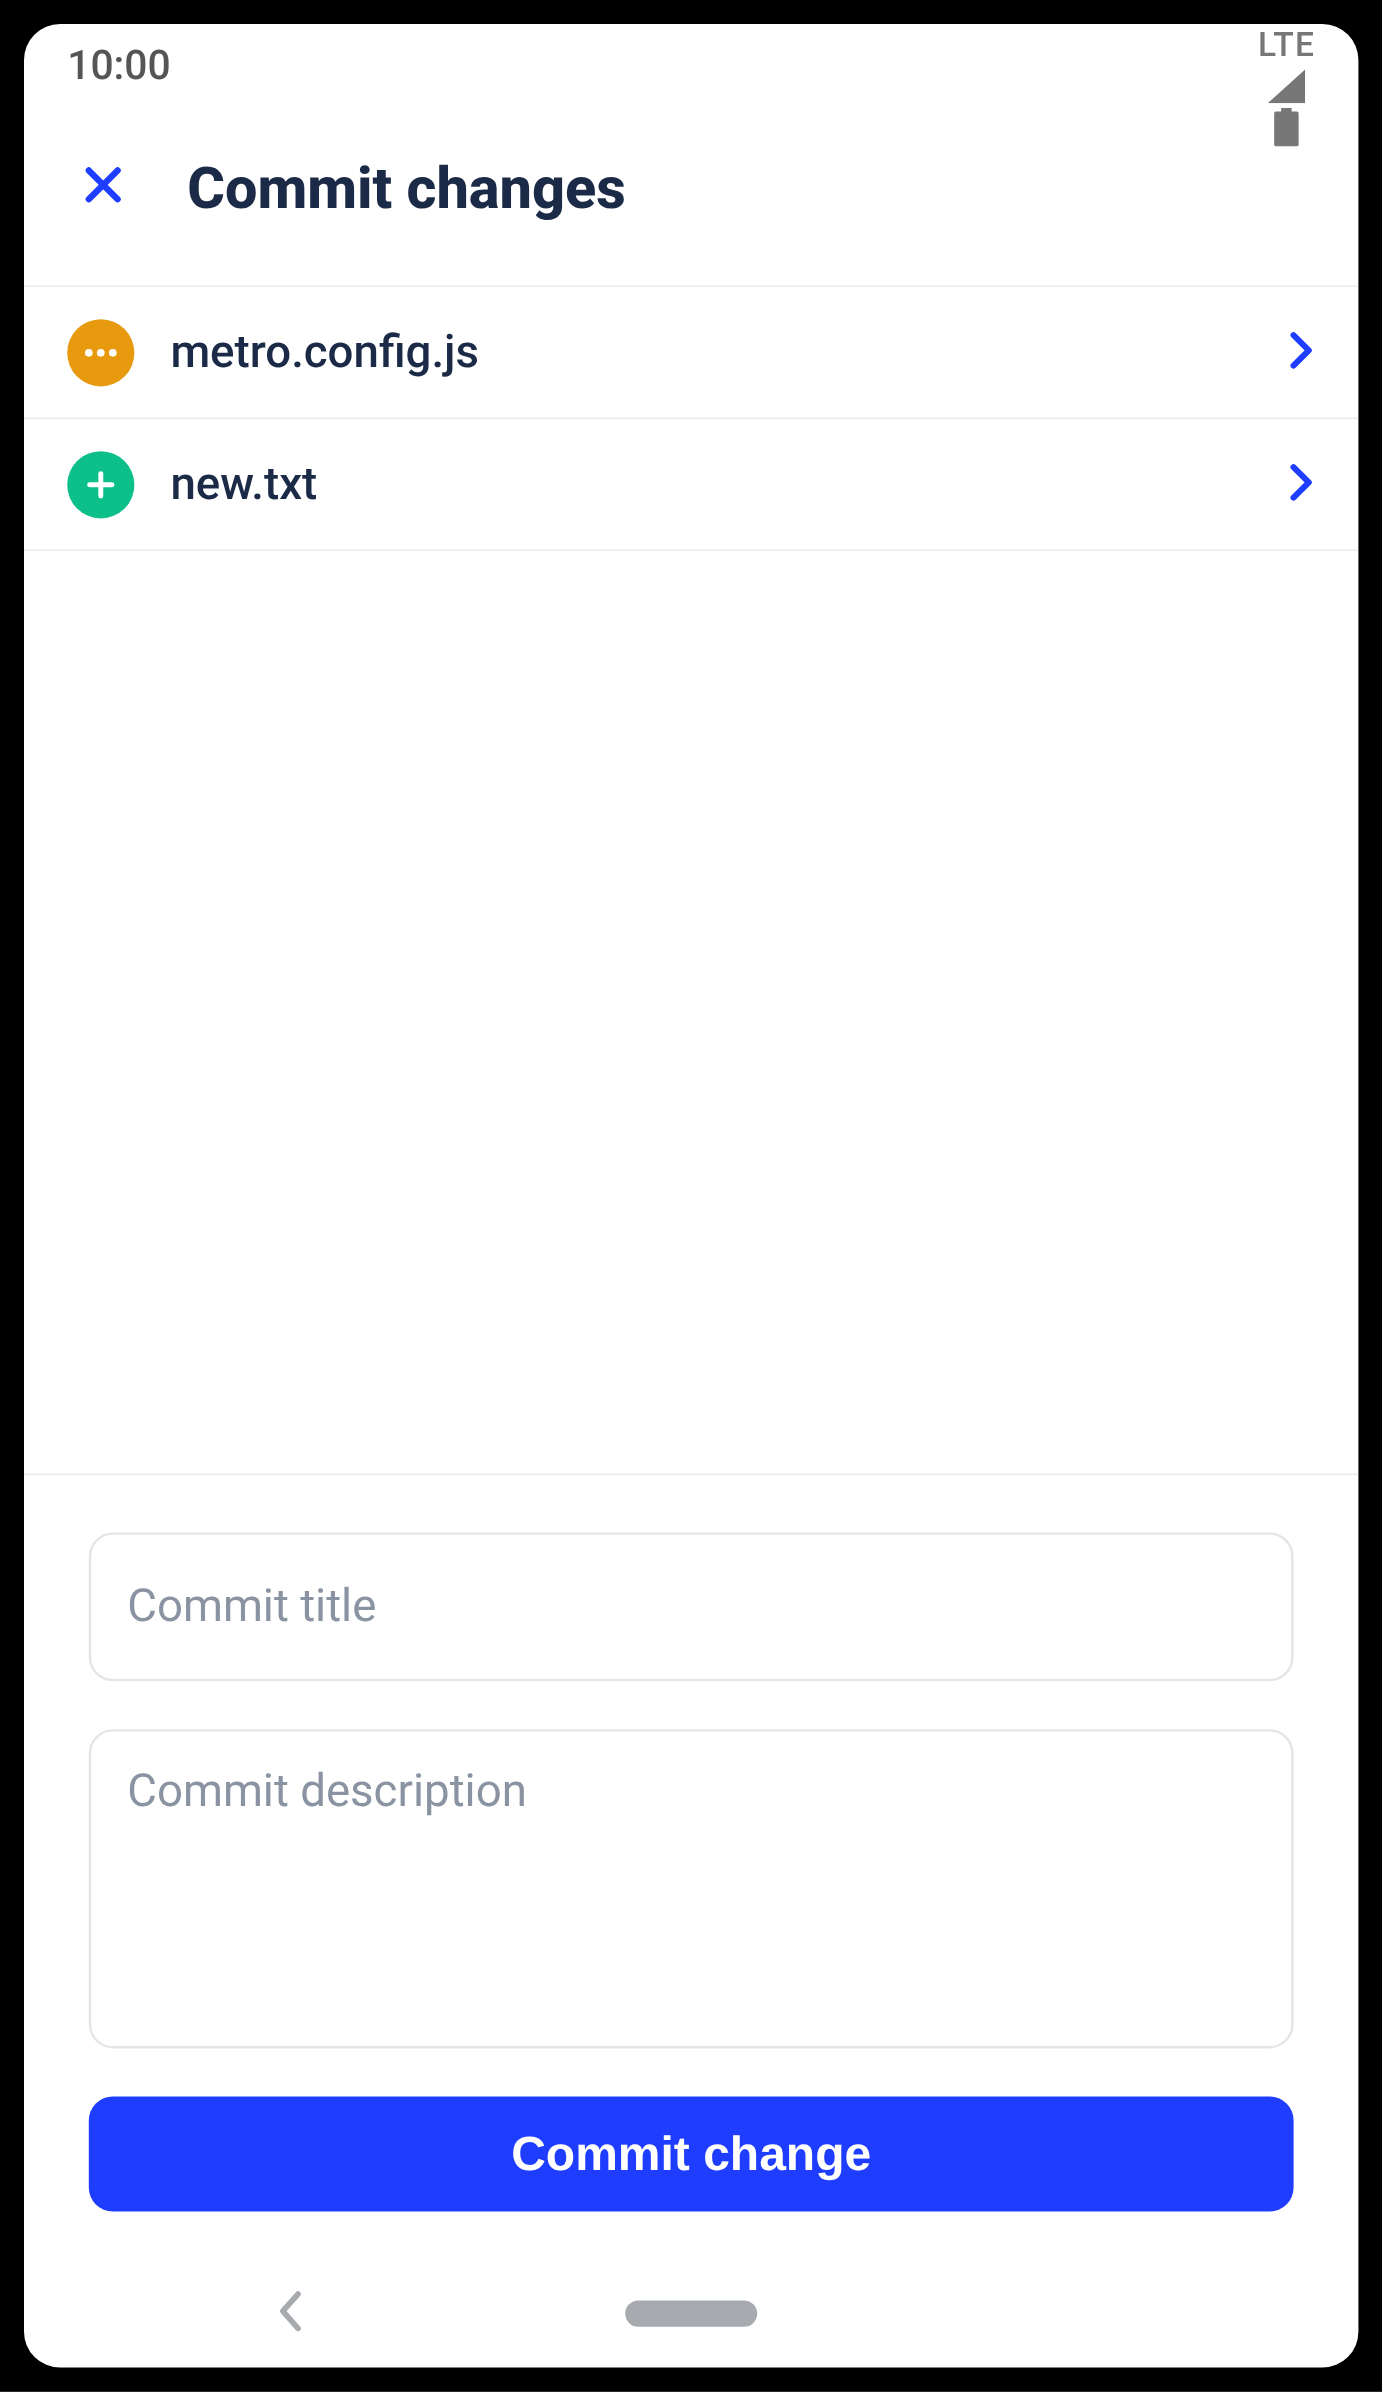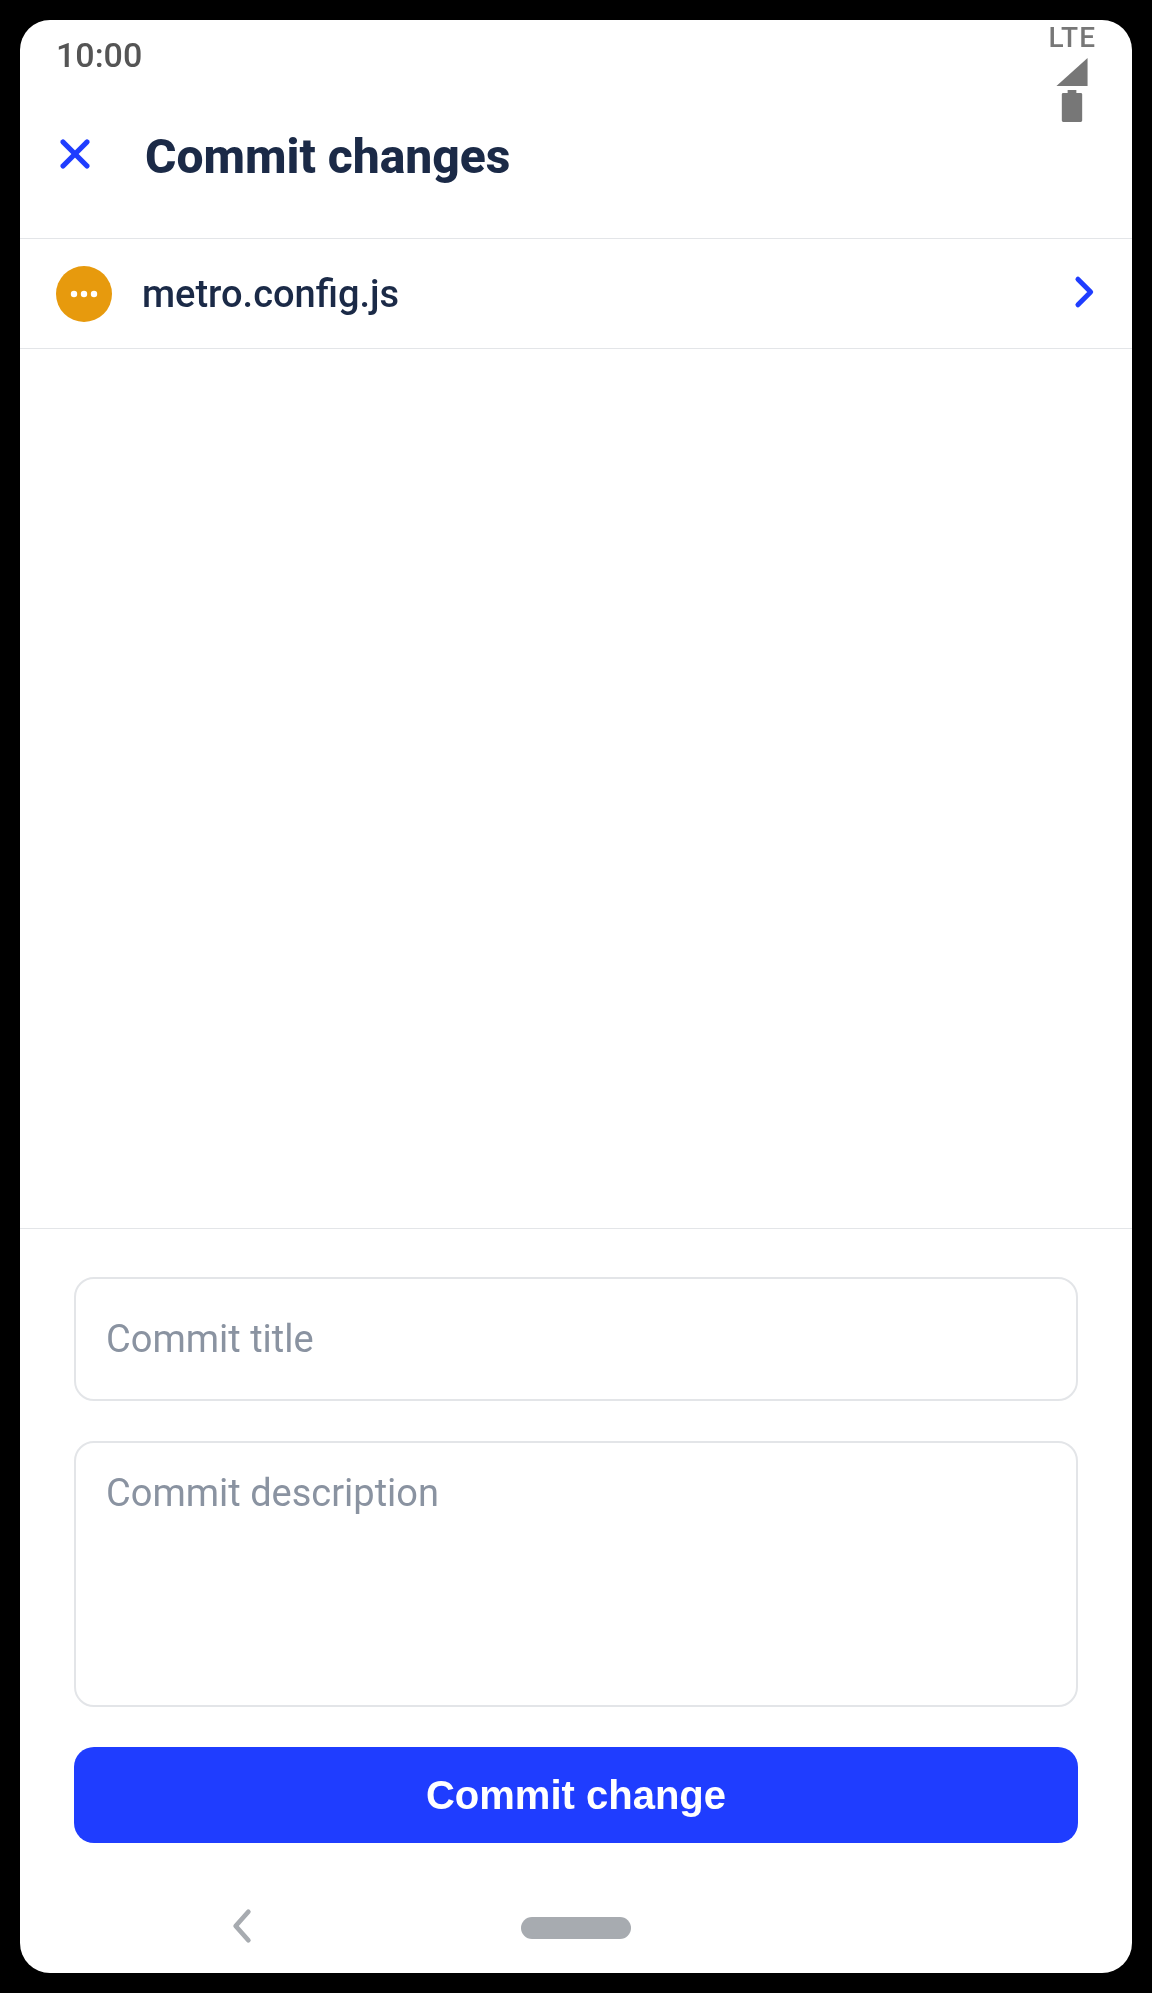--- a/index.html
+++ b/index.html
@@ -39,21 +39,21 @@
     color: #777;
     flex-direction: column;
   }
   .status-right svg { display: block; }
   .lte-label { font-size: 28px; letter-spacing: 1px; color: #777; font-weight: 500;}
   
   .header {
     display: flex;
     align-items: center;
     gap: 40px;
-    padding: 36px 36px 52px 25px;
+    padding: 36px 36px 52px 36px;
   }
   .close-btn {
     width: 60px;
     height: 60px;
     display: flex;
     align-items: center;
     justify-content: center;
     color: #1f3dff;
     cursor: pointer;
   }
@@ -209,20 +209,34 @@
           </svg>
       </div>
       <span class="file-name">metro.config.js</span>
       <span class="chevron">
         <svg width="22" height="34" viewBox="0 0 14 24" fill="none" stroke="#1f3dff" stroke-width="3.5" stroke-linecap="round" stroke-linejoin="round">
             <polyline points="2,3 11,12 2,21"></polyline>
           </svg>
       </span>
     </div>
 
+    <div class="file-row">
+      <div class="file-icon added">
+        <svg width="28" height="28" viewBox="0 0 24 24" stroke="#fff" stroke-width="3.5" stroke-linecap="round">
+            <line x1="12" y1="4" x2="12" y2="20"></line>
+            <line x1="4" y1="12" x2="20" y2="12"></line>
+          </svg>
+      </div>
+      <span class="file-name">new.txt</span>
+      <span class="chevron">
+        <svg width="22" height="34" viewBox="0 0 14 24" fill="none" stroke="#1f3dff" stroke-width="3.5" stroke-linecap="round" stroke-linejoin="round">
+            <polyline points="2,3 11,12 2,21"></polyline>
+          </svg>
+      </span>
+    </div>
 
   </div>
 
   <div class="spacer"></div>
 
   <div class="form-area">
     <input class="text-input" type="text" placeholder="Commit title" style="">
     <textarea class="text-area" placeholder="Commit description" style=""></textarea>
     <button class="commit-btn">Commit change</button>
   </div>

